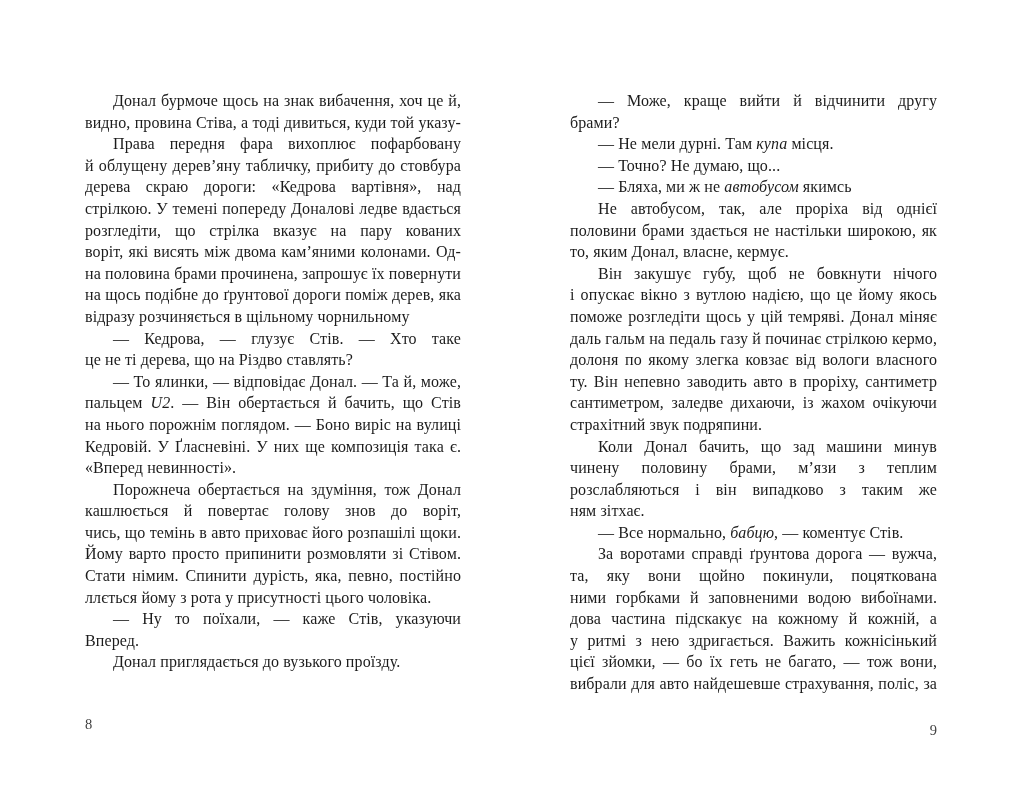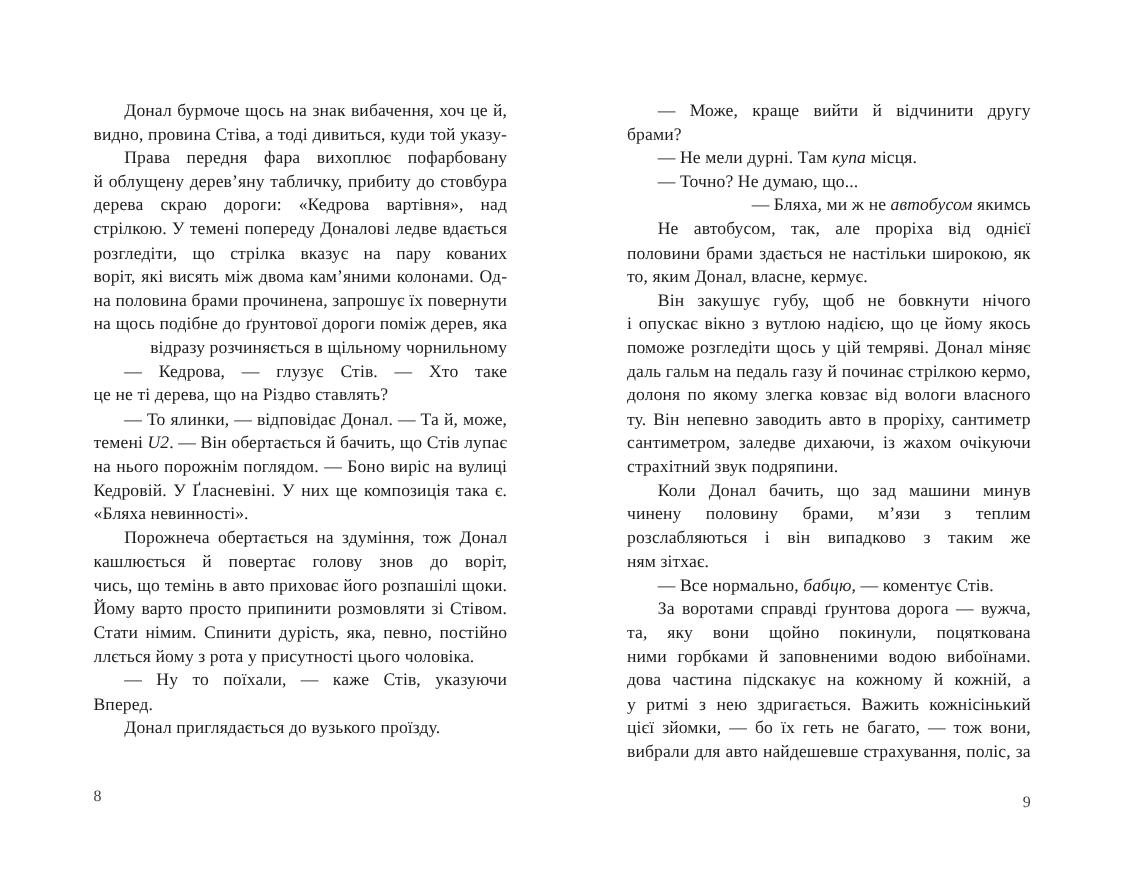--- a/index.html
+++ b/index.html
@@ -27,21 +27,21 @@
     height: 21.6px;
     line-height: 21.6px;
     font-size: 16px;
     letter-spacing: 0.1px;
     text-align: justify;
     text-align-last: justify;
     overflow: hidden;
     white-space: normal;
   }
   .ln.end {
-    text-align: right;
+    text-align: left;
     text-align-last: left;
   }
   .ln.ind { text-indent: 28px; }
   .ln em  { font-style: italic; }
 
   .folio {
     position: absolute;
     font-size: 14.5px;
     color: #3f3f3f;
   }
@@ -61,24 +61,24 @@
         <div class="ln"><span>дерева скраю дороги: «Кедрова вартівня», над чорною</span></div>
         <div class="ln"><span>стрілкою. У темені попереду Доналові ледве вдається</span></div>
         <div class="ln"><span>розгледіти, що стрілка вказує на пару кованих залізних</span></div>
         <div class="ln"><span>воріт, які висять між двома кам’яними колонами. Од-</span></div>
         <div class="ln"><span>на половина брами прочинена, запрошує їх повернути</span></div>
         <div class="ln"><span>на щось подібне до ґрунтової дороги поміж дерев, яка</span></div>
         <div class="ln end"><span>відразу розчиняється в щільному чорнильному мороці.</span></div>
         <div class="ln ind"><span>— Кедрова, — глузує Стів. — Хто таке придумав? Хіба</span></div>
         <div class="ln end"><span>це не ті дерева, що на Різдво ставлять?</span></div>
         <div class="ln ind"><span>— То ялинки, — відповідає Донал. — Та й, може, вони</span></div>
-        <div class="ln"><span>темені </span><em>U2</em><span>. — Він обертається й бачить, що Стів лупає</span></div>
+        <div class="ln"><span>пальцем </span><em>U2</em><span>. — Він обертається й бачить, що Стів лупає</span></div>
         <div class="ln"><span>на нього порожнім поглядом. — Боно виріс на вулиці</span></div>
         <div class="ln"><span>Кедровій. У Ґласневіні. У них ще композиція така є. На</span></div>
-        <div class="ln end"><span>«Бляха невинності».</span></div>
+        <div class="ln end"><span>«Вперед невинності».</span></div>
         <div class="ln ind"><span>Порожнеча обертається на здуміння, тож Донал про-</span></div>
         <div class="ln"><span>кашлюється й повертає голову знов до воріт, сподіваю-</span></div>
         <div class="ln"><span>чись, що темінь в авто приховає його розпашілі щоки.</span></div>
         <div class="ln"><span>Йому варто просто припинити розмовляти зі Стівом.</span></div>
         <div class="ln"><span>Стати німим. Спинити дурість, яка, певно, постійно</span></div>
         <div class="ln end"><span>ллється йому з рота у присутності цього чоловіка.</span></div>
         <div class="ln ind"><span>— Ну то поїхали, — каже Стів, указуючи пальцем. —</span></div>
         <div class="ln end"><span>Вперед.</span></div>
         <div class="ln ind end"><span>Донал приглядається до вузького проїзду.</span></div>
       </div>

